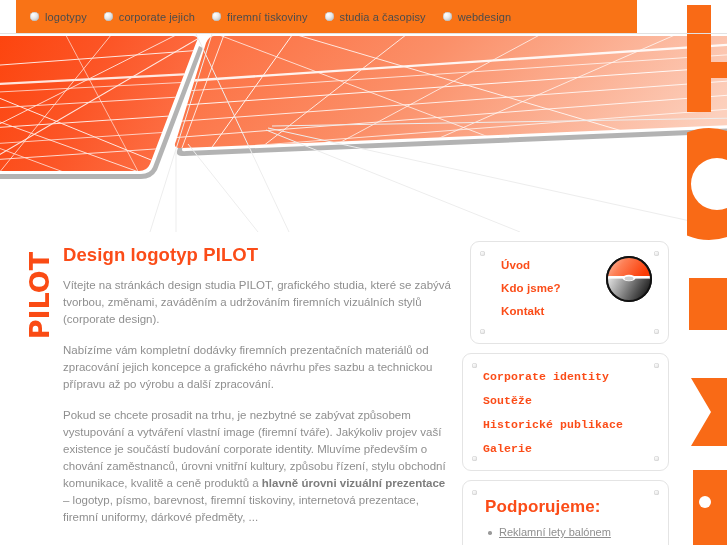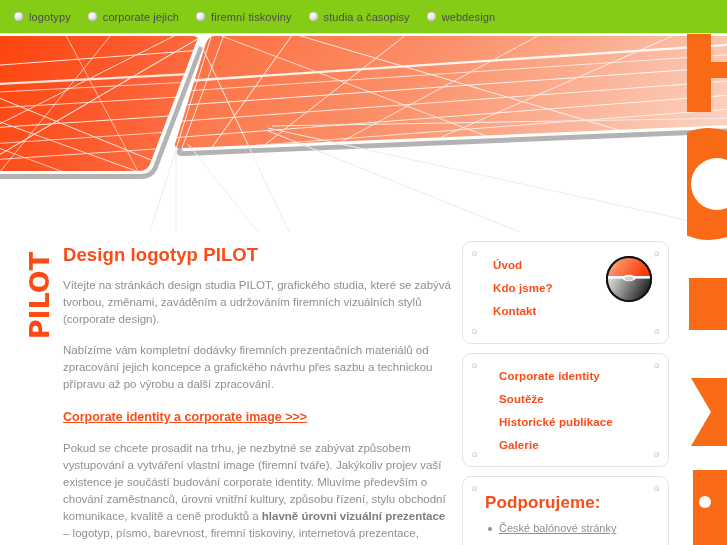--- a/index.html
+++ b/index.html
@@ -11,28 +11,28 @@
     width: 727px;
     height: 545px;
     overflow: hidden;
     font-family: "Liberation Sans", sans-serif;
     position: relative;
   }
 
   
   #topnav {
     position: absolute;
-    left: 0; top: 0;
-    width: 727px;
+    left: 16px; top: 0;
+    width: 621px;
     height: 33px;
     display: flex;
     align-items: center;
     padding-left: 14px;
     box-sizing: border-box;
-    background: #84cc16;
+    background: #f97316;
     z-index: 40;
   }
   .nav-item {
     display: flex;
     align-items: center;
     margin-right: 17px;
     text-decoration: none;
     white-space: nowrap;
   }
   .nav-bullet {
@@ -216,22 +216,22 @@
     height: 3.5px;
     border-radius: 50%;
     background: #9a9a9a;
   }
   ul.support-list a {
     color: #8f8f8f;
     text-decoration: underline;
   }
 
   
-  #panel-nav { padding: 17px 28px 15px 30px; min-height: 76px; }
-  #panel-sections { padding: 16px 16px 15px 36px; }
+  #panel-nav { padding: 17px 28px 15px 30px; min-height: 76px; margin-left: 8px; }
+  #panel-sections { padding: 16px 16px 15px 20px; font-family: Liberation Mono, monospace; }
   #panel-support { padding: 16px 16px 16px 22px; }
 </style>
 </head>
 <body>
 
 <div id="topnav">
   <a class="nav-item" href="#">
     <span class="nav-bullet"></span>
     <span class="nav-label">logotypy</span>
   </a>
@@ -351,21 +351,20 @@
 <div id="vlogo">
   <div class="vtxt">PILOT</div>
 </div>
 
 <div id="article">
   <h1 id="page-title">Design logotyp PILOT</h1>
 
   <p class="para">Vítejte na stránkách design studia PILOT, grafického studia, které se zabývá tvorbou, změnami, zaváděním a udržováním firemních vizuálních stylů (corporate design).</p>
   <p class="para">Nabízíme vám kompletní dodávky firemních prezentačních materiálů od zpracování jejich koncepce a grafického návrhu přes sazbu a technickou přípravu až po výrobu a další zpracování.</p>
 
-  <a id="ci-link" href="#">Corporate identity a corporate image &gt;&gt;&gt;</a>
 
   <p class="para"><span>Pokud se chcete prosadit na trhu, je nezbytné se zabývat způsobem vystupování a vytváření vlastní image (firemní tváře). Jakýkoliv projev vaší existence je součástí budování corporate identity. Mluvíme především o chování zaměstnanců, úrovni vnitřní kultury, způsobu řízení, stylu obchodní komunikace, kvalitě a ceně produktů a </span><b>hlavně úrovni vizuální prezentace</b><span> – logotyp, písmo, barevnost, firemní tiskoviny, internetová prezentace, firemní uniformy, dárkové předměty, ...</span></p>
 
   
   
 </div>
 
 <div id="sidebar">
 
   <div class="panel" id="panel-nav">
@@ -420,20 +419,17 @@
     <a class="panel-link" href="#">Galerie</a>
   </div>
 
   <div class="panel" id="panel-support">
     <span class="screw tl"></span>
     <span class="screw tr"></span>
 
     <div class="panel-heading">Podporujeme:</div>
     <ul class="support-list">
       <li>
-        <a href="#">České balónové stránky</a>
-      </li>
-      <li>
         <a href="#">Reklamní lety balónem</a>
       </li>
     </ul>
   </div>
 </div>
 
 </body></html>

